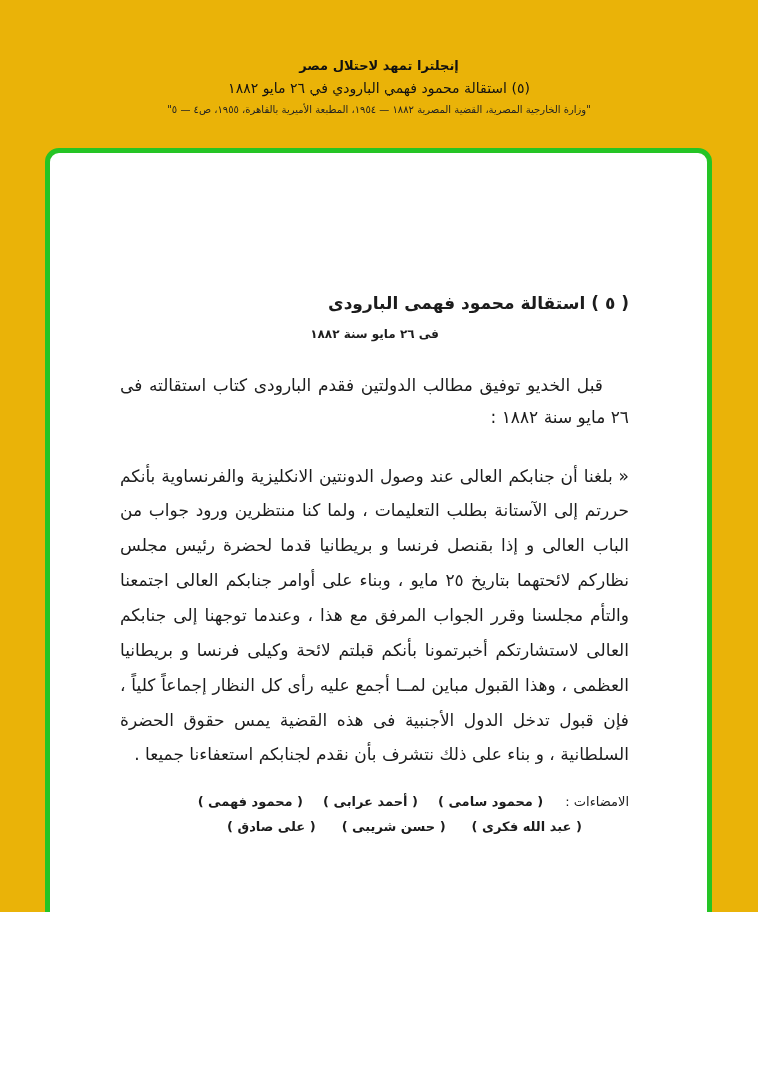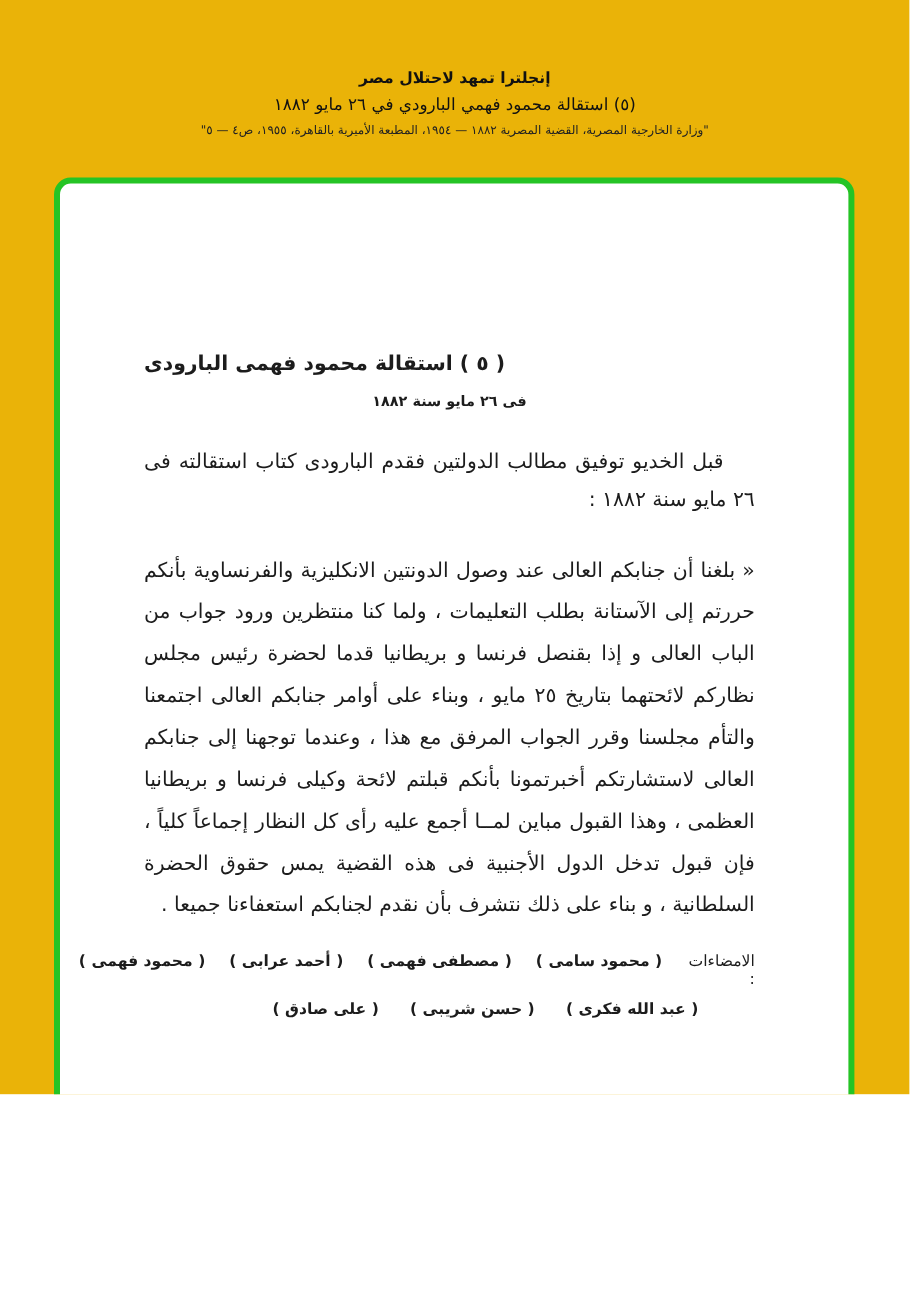--- a/index.html
+++ b/index.html
@@ -55,21 +55,21 @@
   
   .doc {
     position: absolute;
     top: 140px;
     right: 78px;
     left: 70px;
     direction: rtl;
     color: #1c1c1c;
   }
   .doc-title {
-    text-align: left;
+    text-align: right;
     font-size: 17px;
     font-weight: bold;
   }
   .doc-date {
     text-align: center;
     font-size: 12px;
     font-weight: bold;
     margin-top: 14px;
   }
   .intro {
@@ -126,21 +126,20 @@
       <div class="doc-title">( ٥ ) استقالة محمود فهمى البارودى</div>
       <div class="doc-date">فى ٢٦ مايو سنة ١٨٨٢</div>
 
       <p class="intro">قبل الخديو توفيق مطالب الدولتين فقدم البارودى كتاب استقالته فى ٢٦ مايو سنة ١٨٨٢ :</p>
 
       <p class="body-text">« بلغنا أن جنابكم العالى عند وصول الدونتين الانكليزية والفرنساوية بأنكم حررتم إلى الآستانة بطلب التعليمات ، ولما كنا منتظرين ورود جواب من الباب العالى و إذا بقنصل فرنسا و بريطانيا قدما لحضرة رئيس مجلس نظاركم لائحتهما بتاريخ ٢٥ مايو ،  وبناء على أوامر جنابكم العالى اجتمعنا والتأم مجلسنا وقرر الجواب المرفق مع هذا ، وعندما توجهنا إلى جنابكم العالى لاستشارتكم أخبرتمونا بأنكم قبلتم لائحة وكيلى فرنسا و بريطانيا العظمى ، وهذا القبول مباين لمــا أجمع عليه رأى كل النظار إجماعاً كلياً ،  فإن قبول تدخل الدول الأجنبية فى هذه القضية يمس حقوق الحضرة السلطانية ، و بناء على ذلك نتشرف بأن نقدم لجنابكم استعفاءنا جميعا .</p>
 
       <div class="sig-row sig-row1">
         <span class="sig-label">الامضاءات :</span>
         <span class="sig">( محمود سامى )</span>
-        <span class="sig">( مصطفى فهمى )</span>
         <span class="sig">( أحمد عرابى )</span>
         <span class="sig">( محمود فهمى )</span>
       </div>
 
       <div class="sig-row sig-row2">
         <span class="sig">( عبد الله فكرى )</span>
         <span class="sig">( حسن شريبى )</span>
         <span class="sig">( على صادق )</span>
       </div>
 

